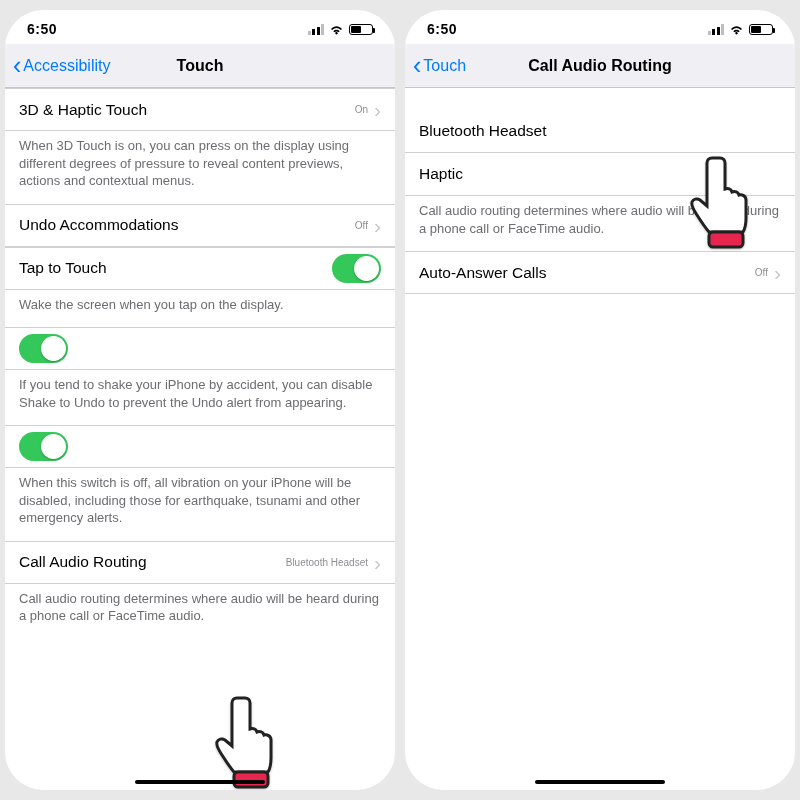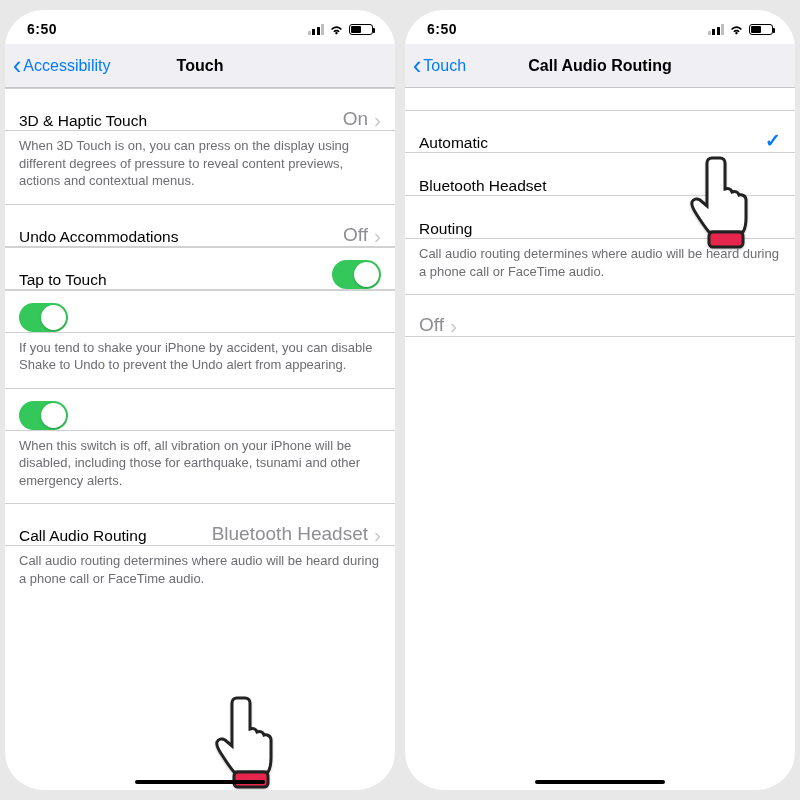--- a/index.html
+++ b/index.html
@@ -26,24 +26,24 @@
   .batt { width: 24px; height: 11px; border: 1px solid #000; border-radius: 3px; position: relative; }
   .batt::after { content:""; position:absolute; right:-3px; top:3px; width:2px; height:5px; background:#000; border-radius:0 1px 1px 0;}
   .batt .fill { position: absolute; left:1px; top:1px; bottom:1px; width: 45%; background: #000; border-radius:1px;}
   
   .nav { height: 44px; display: flex; align-items: center; padding: 0 8px; border-bottom: 0.5px solid #c6c6c8; background:#efeff4;}
   .nav .back { display: flex; align-items: center; color: #007aff; font-size: 16px; }
   .nav .back .chev { font-size: 25px; line-height: 1; margin-right: 2px; }
   .nav .title { position:absolute; left:0; right:0; text-align:center; font-size: 16px; font-weight: 600; pointer-events:none;}
   
   .content { flex: 1; overflow: hidden; }
-  .row { background: #fff; min-height: 43px; display: flex; align-items: flex-end; padding: 0 14px; border-bottom: 0.5px solid #d1d1d4; font-size: 15.5px;}
+  .row { background: #fff; min-height: 43px; display: flex; align-items: center; padding: 0 14px; border-bottom: 0.5px solid #d1d1d4; font-size: 15.5px;}
   .row.first { border-top: 0.5px solid #d1d1d4; }
   .row .label { flex: 1; color:#000;}
-  .row .value { color: #8e8e93; margin-right: 6px; font-size: 19px;}
+  .row .value { color: #8e8e93; margin-right: 6px; font-size: 10px;}
   .row .disclosure { color: #c7c7cc; font-size: 21px; line-height:1;}
   .row .check { color:#007aff; font-size:19px; font-weight:700;}
   .footer { font-size: 13px; color: #6d6d72; padding: 6px 14px 14px; line-height: 1.35;}
   .spacer { height: 22px; }
   
   .toggle { width: 49px; height: 29px; border-radius: 15px; background: #34c759; position: relative; }
   .toggle .knob { position: absolute; right: 2px; top: 2px; width: 25px; height: 25px; border-radius: 50%; background:#fff; box-shadow: 0 1px 2px rgba(0,0,0,.25);}
   
   .hand { position: absolute; width: 84px; height: 100px; pointer-events: none; }
   .hand svg { width: 100%; height: 100%; filter: drop-shadow(0 1px 1px rgba(0,0,0,.25)); }
@@ -93,20 +93,21 @@
         <span class="value">Off</span>
         <span class="disclosure">›</span>
       </div>
 
       <div class="row first">
         <span class="label">Tap to Touch</span>
         <span class="toggle">
             <span class="knob"></span>
           </span>
       </div>
+      <div class="footer">Wake the screen when you tap on the display.</div>
 
       <div class="row first">
         <span class="toggle">
             <span class="knob"></span>
           </span>
       </div>
       <div class="footer">If you tend to shake your iPhone by accident, you can disable Shake to Undo to prevent the Undo alert from appearing.</div>
 
       <div class="row first">
         <span class="toggle">
@@ -153,33 +154,30 @@
     <div class="nav">
       <div class="back">
         <span class="chev">‹</span>
         <span>Touch</span>
       </div>
       <div class="title">Call Audio Routing</div>
     </div>
 
     <div class="content">
       <div class="spacer"></div>
-      <div class="row first">
-        <span class="label">Automatic</span>
-        <span class="check">✓</span>
-      </div>
       <div class="row">
         <span class="label">Bluetooth Headset</span>
       </div>
       <div class="row">
-        <span class="label">Routing</span>
+        <span class="label">Haptic</span>
       </div>
       <div class="footer">Call audio routing determines where audio will be heard during a phone call or FaceTime audio.</div>
 
       <div class="row first">
+        <span class="label">Auto-Answer Calls</span>
         <span class="value">Off</span>
         <span class="disclosure">›</span>
       </div>
     </div>
 
     <div class="hand" style="left:280px; top:140px;">
       <svg viewBox="0 0 80 100">
         <path d="M33 8c3 0 5 2 5 5v26c3-1 6 0 7 3 3-1 6 0 7 3 3-1 7 1 7 5v18c0 9-3 14-3 14H22s-5-6-12-17c-4-6-6-10-5-13 1-3 5-4 8-2l7 6V13c0-3 2-5 5-5h4z" fill="#fff" stroke="#222" stroke-width="3"></path>
         <rect x="22" y="82" width="34" height="15" rx="4" fill="#e6264c" stroke="#222" stroke-width="3"></rect>
       </svg>

